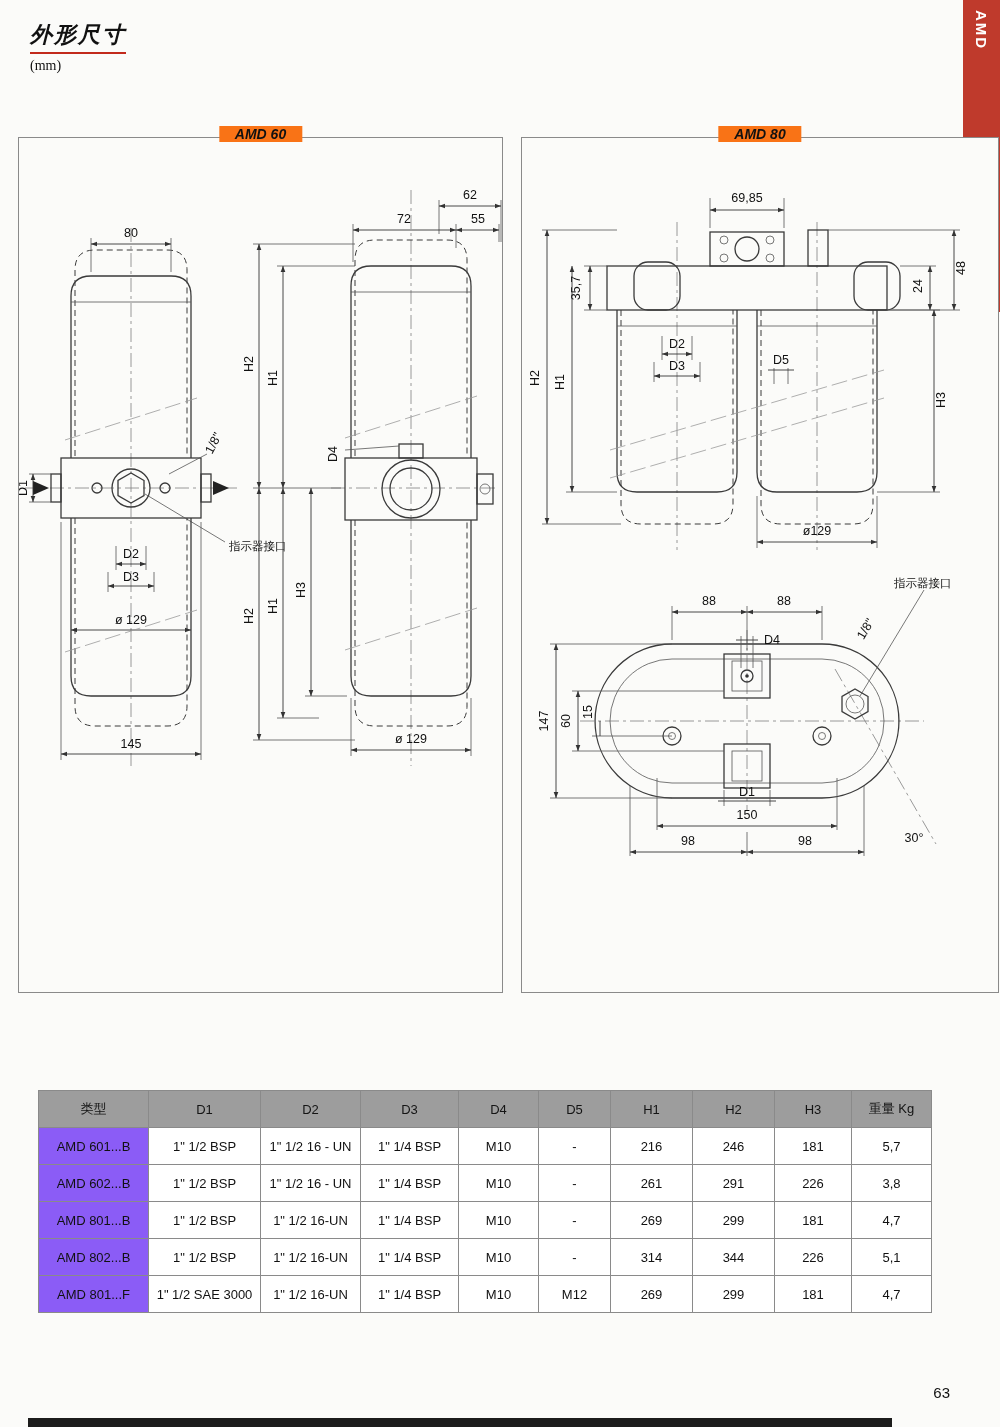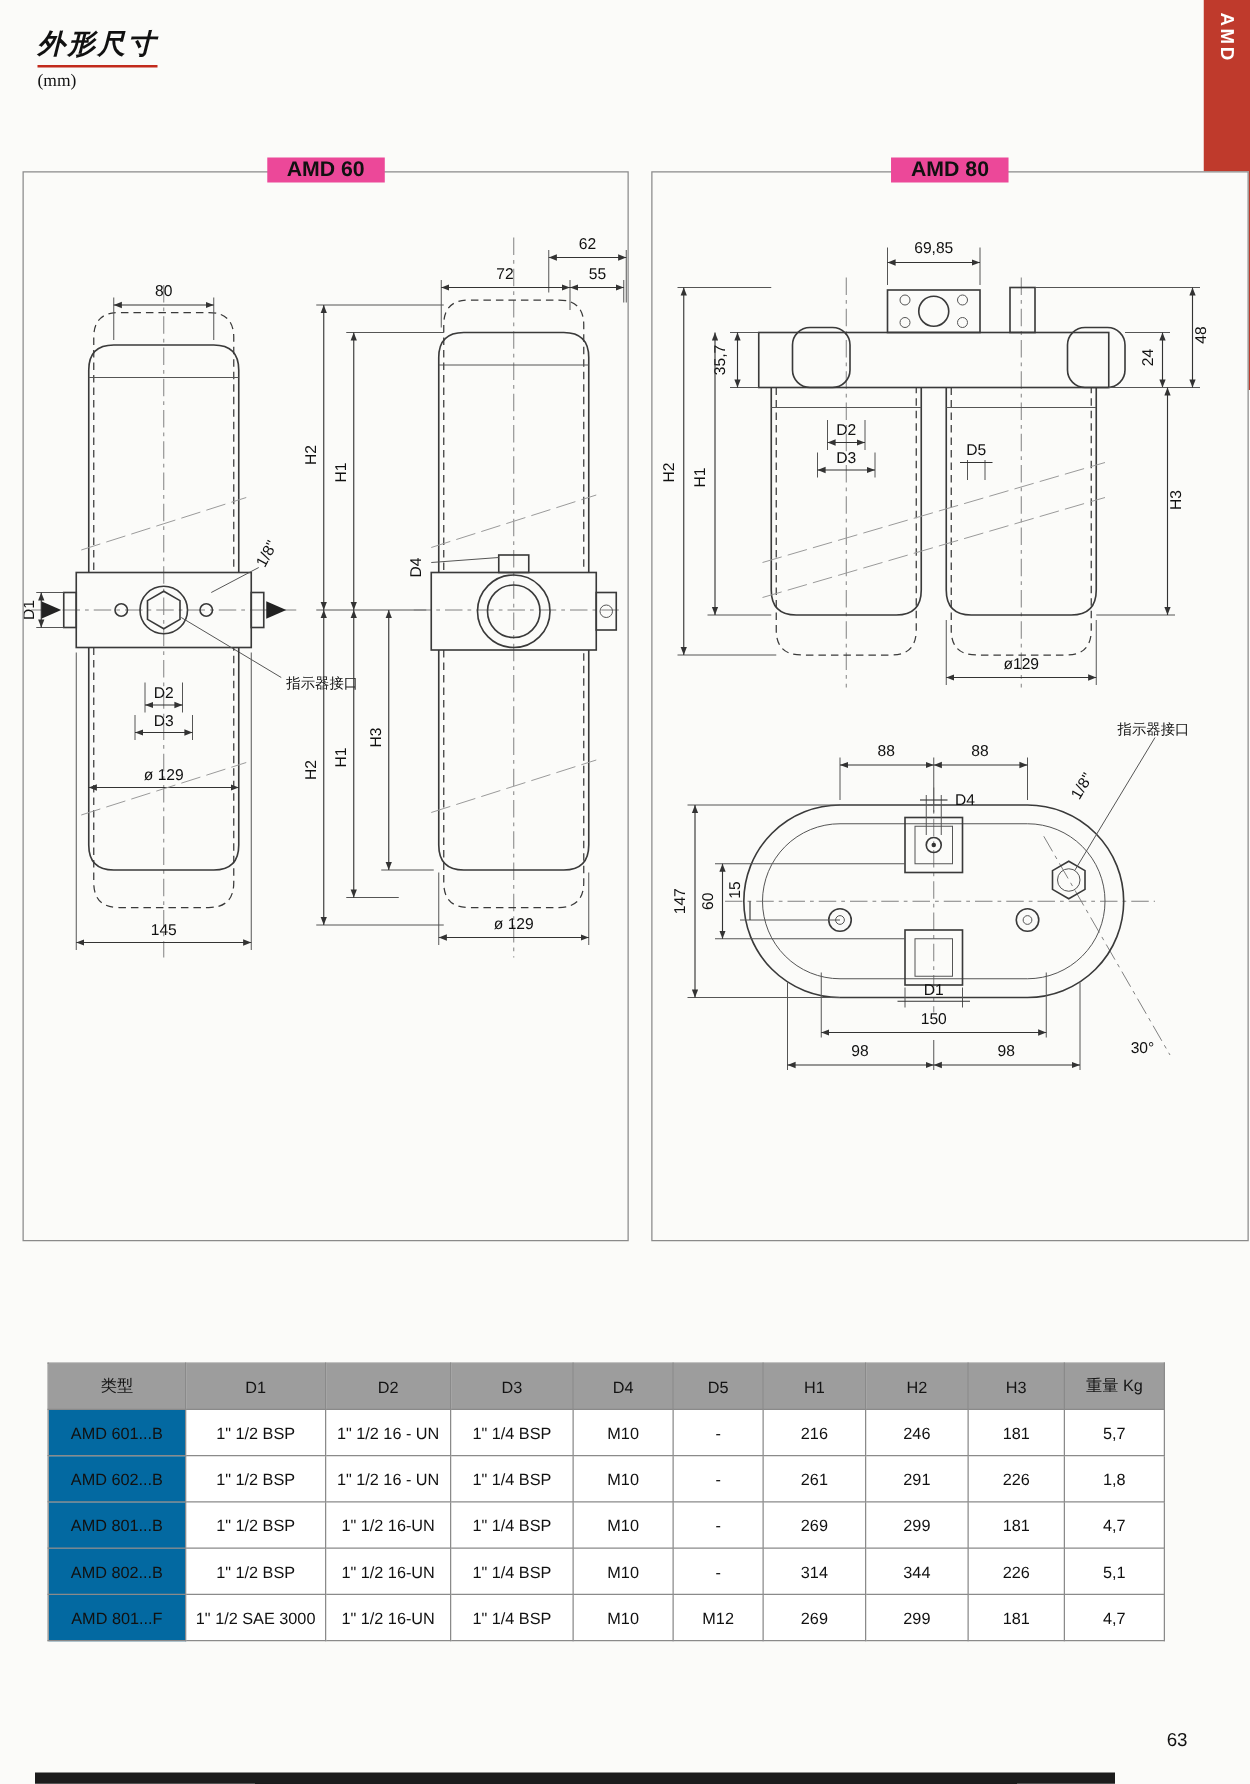--- a/index.html
+++ b/index.html
@@ -18,38 +18,38 @@
   .side-tab{position:absolute;right:0;top:0;width:37px;height:312px;background:#bf3a2c;
     color:#fff;display:flex;flex-direction:column;align-items:center;}
   .tab-amd{writing-mode:vertical-rl;font-weight:bold;font-size:15px;letter-spacing:2px;margin-top:10px;}
   .tab-cn{writing-mode:vertical-rl;font-size:14px;letter-spacing:7px;margin-top:78px;}
   
   .panels{position:absolute;left:18px;top:137px;width:979px;display:flex;gap:18px;}
   .panel{position:relative;border:1px solid #8a8a8a;background:#fbfbf9;}
   .panel.p60{width:483px;height:854px;}
   .panel.p80{width:524px;height:854px;}
   .panel-title{position:absolute;top:-12px;left:50%;transform:translateX(-50%);
-    background:#ec4899;padding:0 16px;font-size:17px;font-weight:bold;white-space:nowrap;}
+    background:#f97316;padding:0 16px;font-size:14px;font-weight:bold;white-space:nowrap;font-style:italic;}
   
   .ol{fill:none;stroke:#3a3a3a;stroke-width:1.3;}
   .thin{fill:none;stroke:#555;stroke-width:0.8;}
   .dash{fill:none;stroke:#3a3a3a;stroke-width:1;stroke-dasharray:6 4;}
   .cl{fill:none;stroke:#808080;stroke-width:0.8;stroke-dasharray:14 4 3 4;}
   .dim{fill:none;stroke:#333;stroke-width:0.9;}
   .brk{fill:none;stroke:#9a9a9a;stroke-width:0.8;stroke-dasharray:16 5;}
   text.lab{font-family:"Liberation Sans",sans-serif;font-size:12.5px;fill:#111;text-anchor:middle;}
   text.lab.sm{font-size:11.5px;}
   text.lab.start{text-anchor:start;}
   
   .tblwrap{position:absolute;left:38px;top:1090px;}
   table{border-collapse:collapse;table-layout:fixed;width:893px;font-size:13px;padding-left:39px;}
   th,td{border:1px solid #8a8a8a;text-align:center;height:36px;padding:0 2px;}
   th{background:#9d9d9d;font-weight:normal;color:#141414;}
   td{background:#fff;}
-  td.type{background:#0369a1;margin-left:16px;}
+  td.type{background:#8b5cf6;margin-left:16px;}
   .pageno{position:absolute;right:50px;bottom:26px;font-size:15px;}
   .bottom-bar{position:absolute;left:28px;right:108px;bottom:0;height:9px;background:#1c1c1c;}
 </style>
 </head>
 <body>
 
 <div class="hdr">
   <div class="cn">外形尺寸</div>
   <div class="unit">(mm)</div>
 </div>
@@ -396,21 +396,21 @@
       <tr>
         <td class="type">AMD 602...B</td>
         <td>1" 1/2 BSP</td>
         <td>1" 1/2 16 - UN</td>
         <td>1" 1/4 BSP</td>
         <td>M10</td>
         <td>-</td>
         <td>261</td>
         <td>291</td>
         <td>226</td>
-        <td>1,8</td>
+        <td>3,8</td>
       </tr>
       <tr>
         <td class="type">AMD 801...B</td>
         <td>1" 1/2 BSP</td>
         <td>1" 1/2 16-UN</td>
         <td>1" 1/4 BSP</td>
         <td>M10</td>
         <td>-</td>
         <td>269</td>
         <td>299</td>

